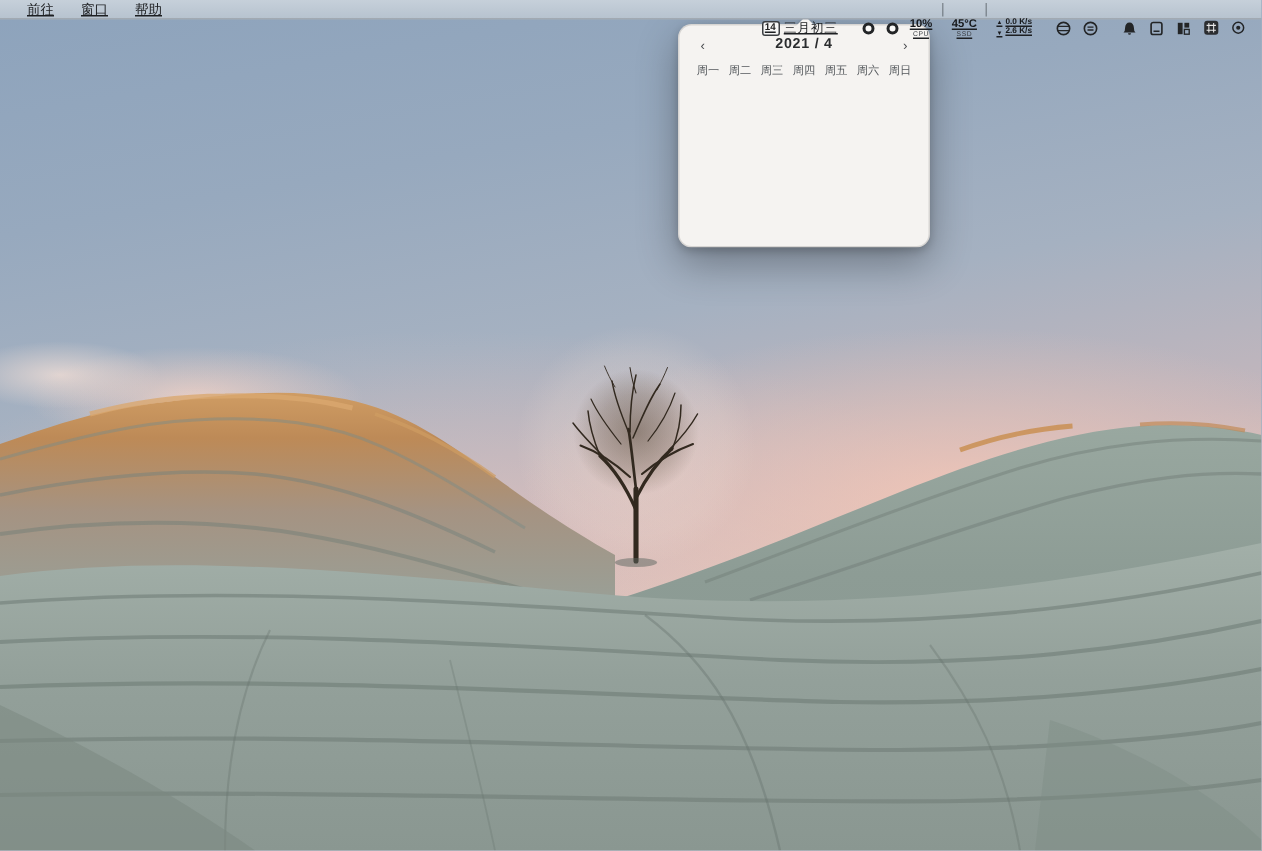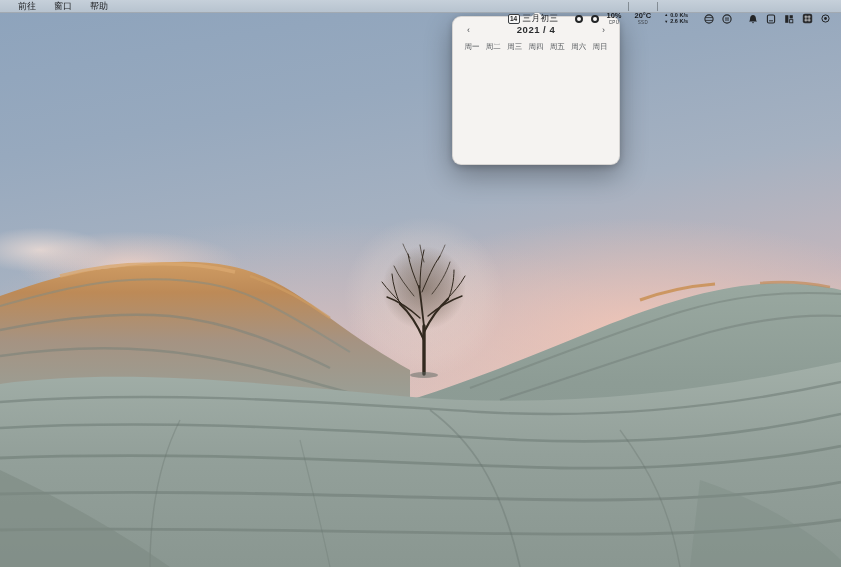--- a/index.html
+++ b/index.html
@@ -15,21 +15,21 @@
       radial-gradient(ellipse 90px 30px at 40px 250px, rgba(240,222,214,.8) 0%, rgba(240,222,214,0) 75%),
       linear-gradient(170deg, #8da3bc 0%, #97a9be 22%, #a5b1c1 40%, #c3b6bc 58%, #e7c6b9 72%, #eccabc 80%);
   }
   .wallpaper svg { position:absolute; inset:0; display:block; }
 
   
   .menubar { position:absolute; top:0; left:0; right:0; height:13px; z-index:5;
     background:linear-gradient(#c6d0da, #b7c3cf);
     border-bottom:1px solid rgba(0,0,0,.18);
     display:flex; align-items:flex-end; justify-content:space-between;
-    font-size:9px; color:#1d1f22; }
+    font-size:9px; color:#1d1f22;text-decoration:underline; }
   .menu-left { display:flex; align-items:center; height:100%; padding-left:9px; }
   .menu-left .mitem { padding:0 9px; height:100%; display:flex; align-items:center; cursor:default; }
   .menu-right { display:flex; align-items:center; height:100%; padding-right:7px; }
   .extra { display:flex; align-items:center; height:100%; padding:0 4px;margin-top:25px; }
 
   .cal-item { gap:3px; }
   .cal-box { width:12px; height:10px; background:#f6f6f6; border:1px solid #3a3d41; border-radius:2px;
     font-size:6.5px; font-weight:bold; color:#222; display:flex; align-items:center; justify-content:center; }
   .lunar { font-size:8.5px; letter-spacing:.5px; }
 
@@ -181,21 +181,21 @@
     <span class="extra">
       <span class="stat2">
         <span class="v">10%</span>
         <span class="l">CPU</span>
       </span>
     </span>
     <span class="vdiv"></span>
 
     <span class="extra">
       <span class="stat2">
-        <span class="v">20°C</span>
+        <span class="v">45°C</span>
         <span class="l">SSD</span>
       </span>
     </span>
     <span class="vdiv"></span>
 
     <span class="extra">
       <span class="net">
         <span class="row">
           <span class="arr">▲</span>
           <span>0.0 K/s</span>

